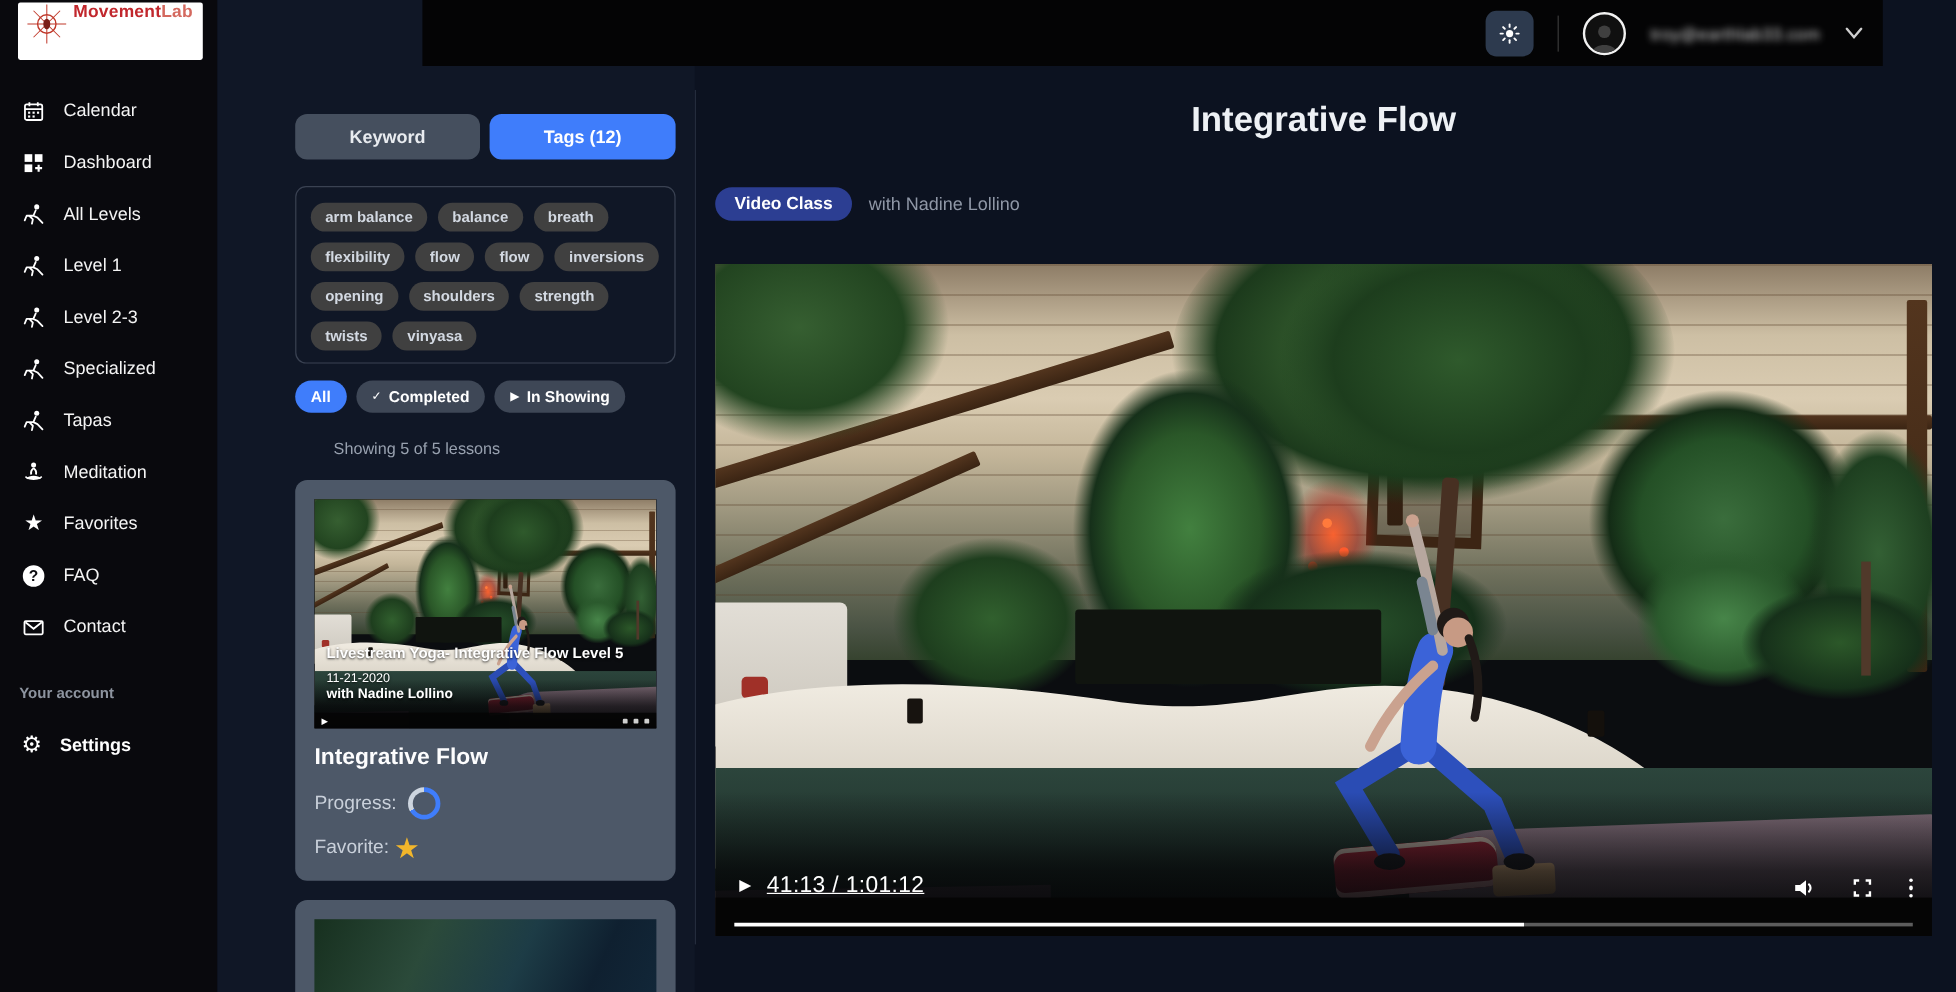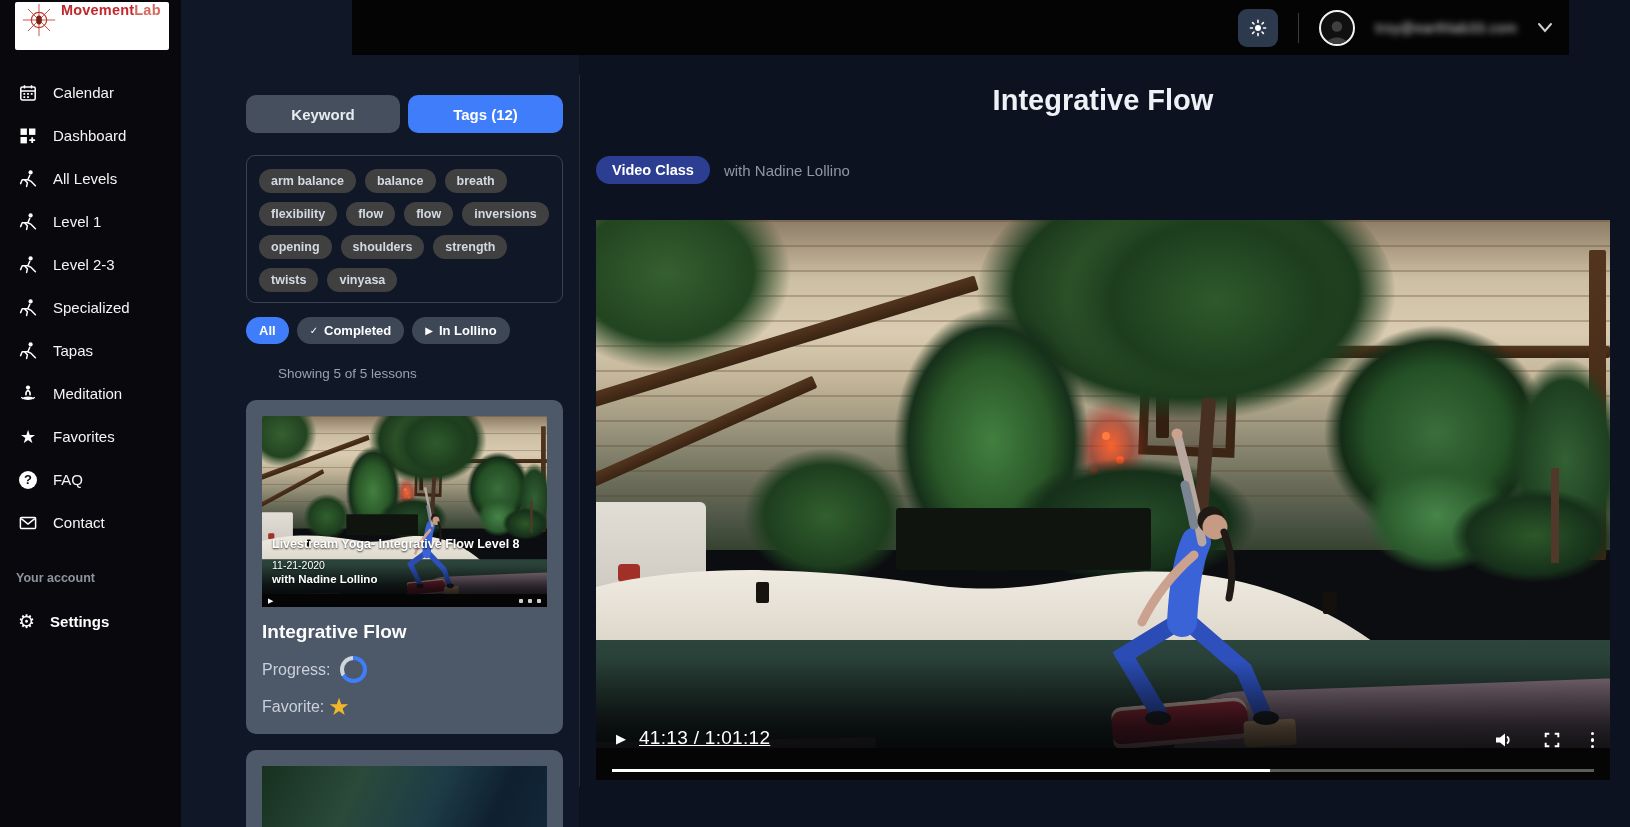--- a/index.html
+++ b/index.html
@@ -339,21 +339,21 @@
 </div>
 
 <div class="status-row">
   <button class="pill blue">All</button>
   <button class="pill">
     <span class="mini">✓</span>
     <span>Completed</span>
   </button>
   <button class="pill">
     <span class="mini">▶</span>
-    <span>In Lollino</span>
+    <span>In Showing</span>
   </button>
 </div>
 
 <div class="showing">Showing 5 of 5 lessons</div>
 
 <div class="card card1">
   <div class="thumb">
     <div class="thumb-scale">
       <div class="scene">
         <div class="sc-sky"></div>
@@ -408,21 +408,21 @@
           <path d="M128 165 C125 150 122 138 119 125" stroke="#7a8591" stroke-width="9" fill="none" stroke-linecap="round"></path>
           <circle cx="111" cy="74" r="5.5" fill="#caa28f"></circle>
           <circle cx="145" cy="160" r="13.5" fill="#201a17"></circle>
           <circle cx="149" cy="167" r="12.5" fill="#c79a84"></circle>
           <path d="M158 172 C166 192 168 215 163 238" stroke="#201a17" stroke-width="7" fill="none" stroke-linecap="round"></path>
         </svg>
         <div class="sc-fade"></div>
       </div>
     </div>
     <div class="thumb-overlay">
-      <div class="t-line1">Livestream Yoga- Integrative Flow Level 8</div>
+      <div class="t-line1">Livestream Yoga- Integrative Flow Level 5</div>
       <div class="t-line2">11-21-2020</div>
       <div class="t-line3">with Nadine Lollino</div>
     </div>
     <div class="thumb-bar">
       <span class="tp">▶</span>
       <span class="spacer"></span>
       <span class="tdot"></span>
       <span class="tdot"></span>
       <span class="tdot"></span>
     </div>

